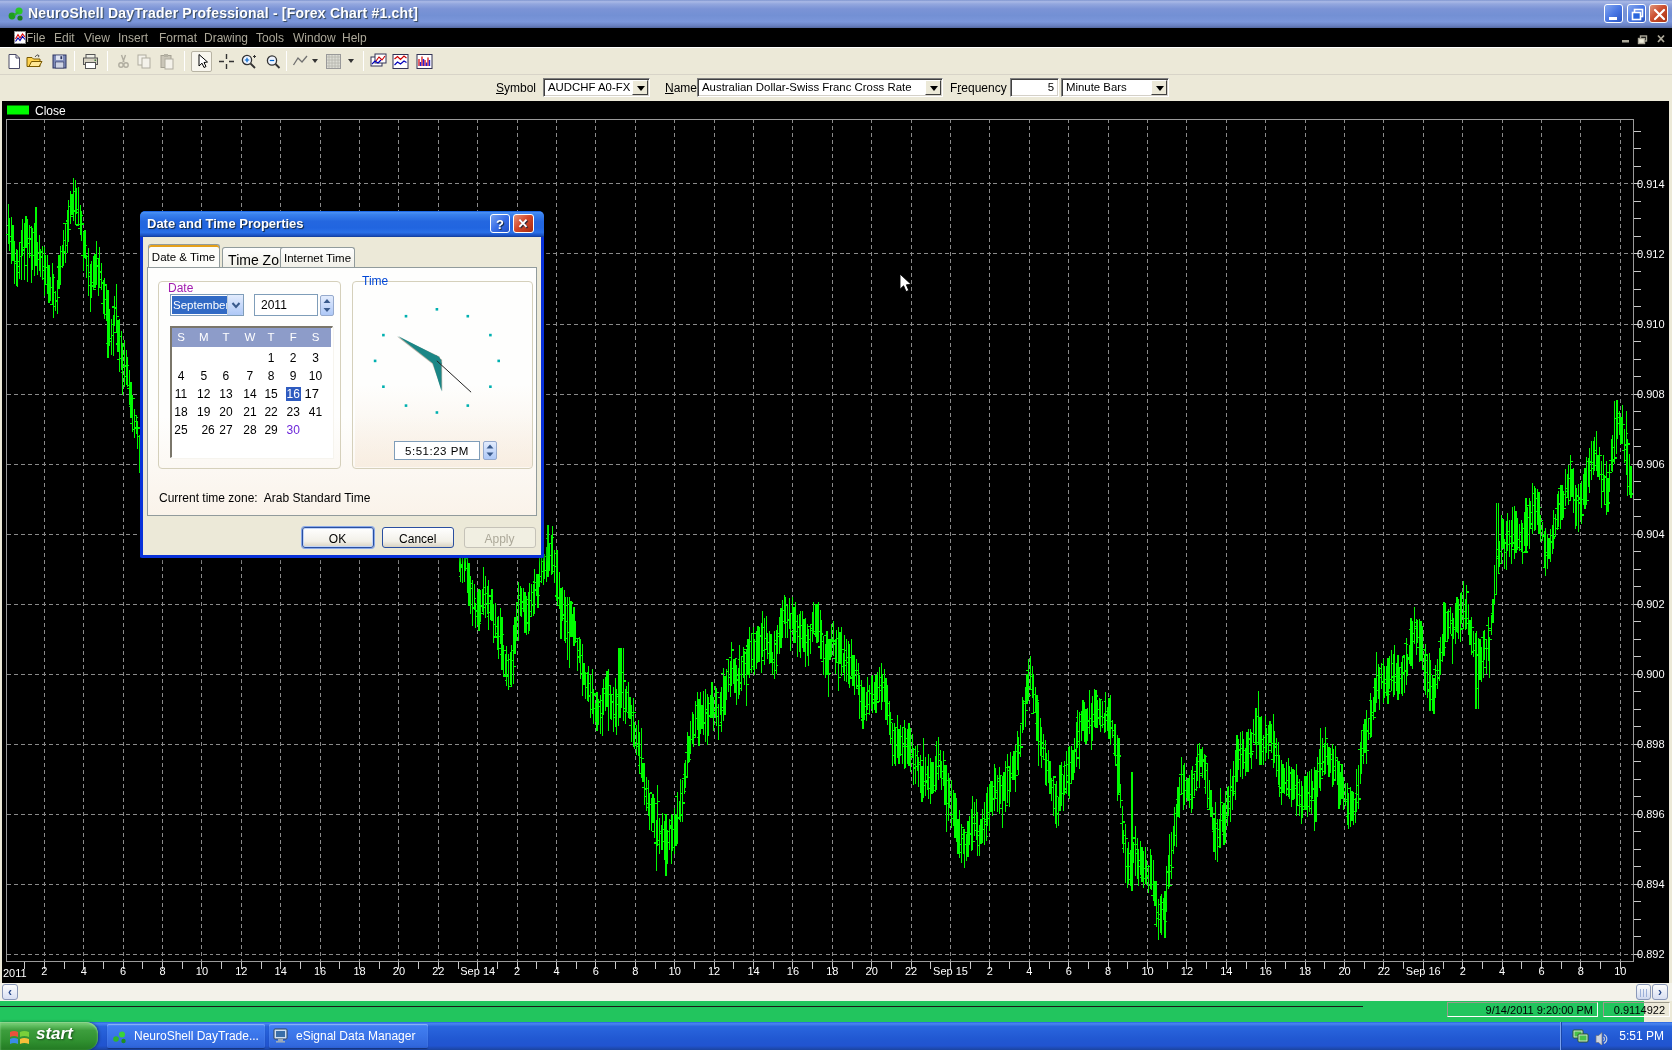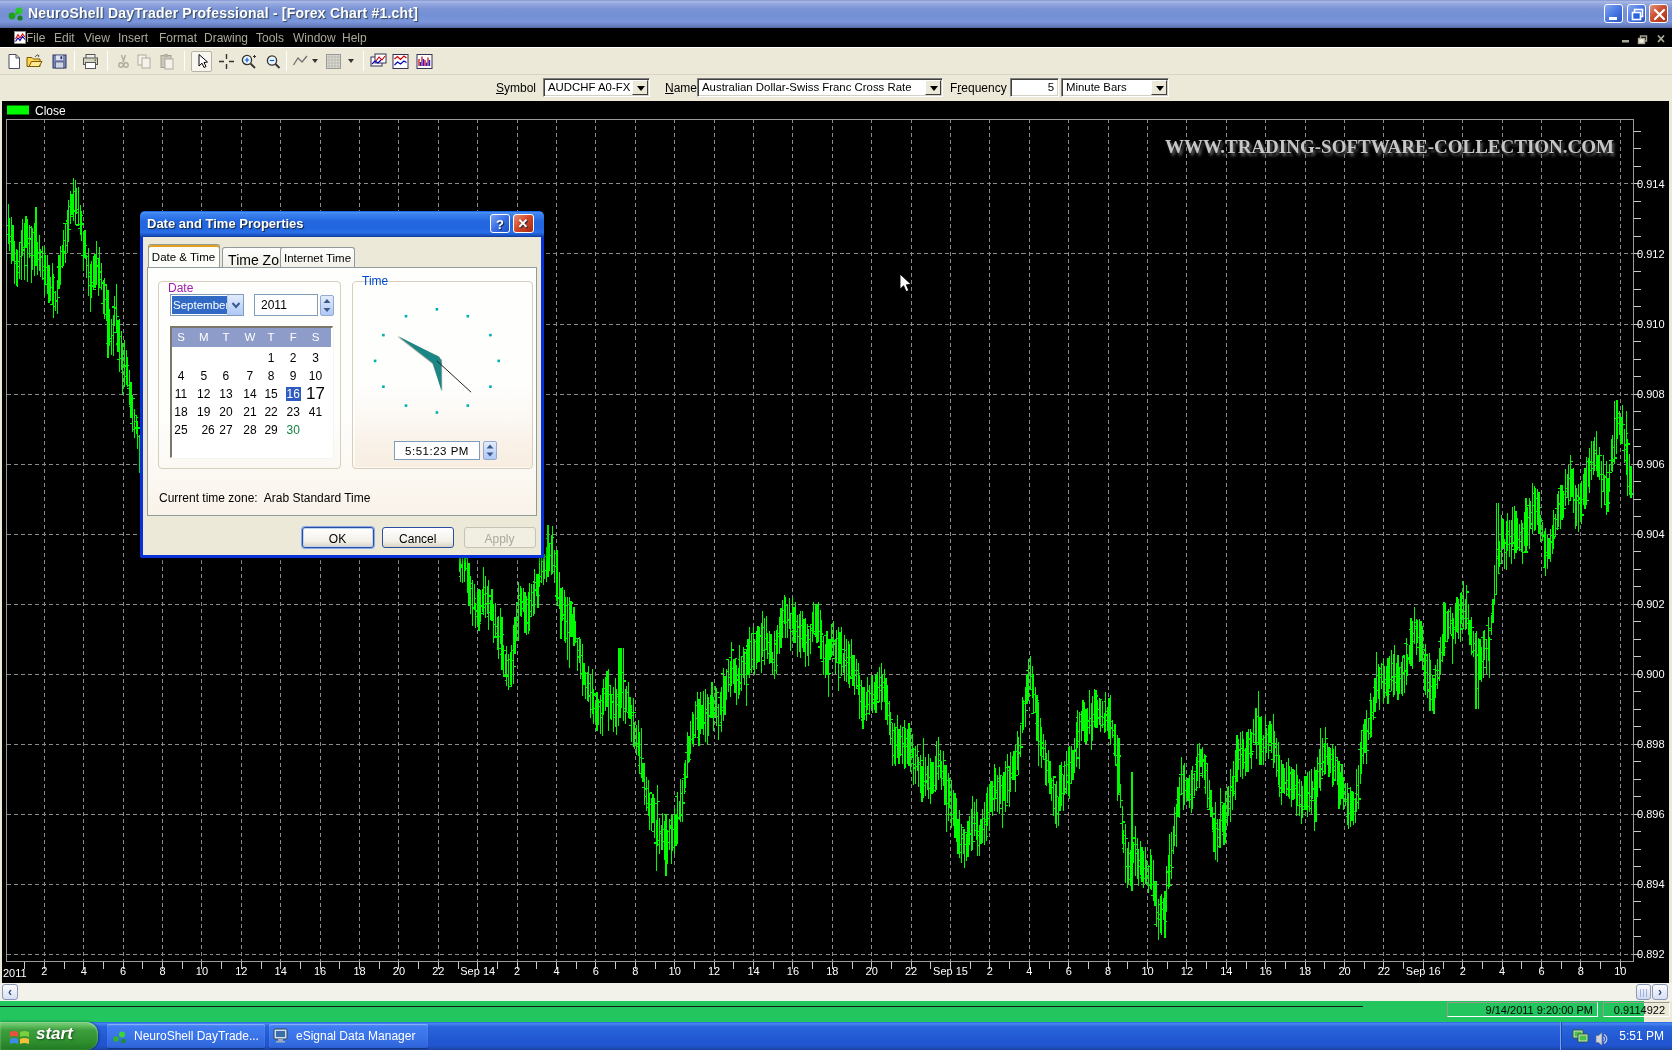--- a/index.html
+++ b/index.html
@@ -105,21 +105,20 @@
         <text x="1462.7" y="975" text-anchor="middle">2</text>
         <text x="1502.1" y="975" text-anchor="middle">4</text>
         <text x="1541.5" y="975" text-anchor="middle">6</text>
         <text x="1580.9" y="975" text-anchor="middle">8</text>
         <text x="1620.3" y="975" text-anchor="middle">10</text>
         <text x="3" y="977">2011</text>
       </g>
 <rect x="7" y="105.5" width="22" height="9" fill="#00fb00"></rect>
 <text x="35" y="114.5" fill="#fff" font-family="Liberation Sans, sans-serif" font-size="12px">Close</text>
 </svg>
-<div id="watermark" class="abs">WWW.TRADING-SOFTWARE-COLLECTION.COM</div>
 <div id="titlebar" class="abs"></div>
 <div id="titletext" class="abs">NeuroShell DayTrader Professional - [Forex Chart #1.cht]</div>
 <div id="appicon" class="abs" style="left:7px;top:5px;width:18px;height:18px"><svg width="18" height="18">
         <circle cx="5" cy="11" r="3.4" fill="#1f9e1f"></circle>
         <circle cx="12" cy="6" r="3.6" fill="#29c829"></circle>
         <circle cx="13" cy="13" r="2.6" fill="#1a801a"></circle>
         <rect x="7" y="8" width="5" height="2" fill="#2ab52a" transform="rotate(-35 9 9)"></rect>
       </svg></div>
 <div id="btnmin" class="abs tbtn">
       <svg width="19" height="19">
@@ -360,34 +359,34 @@
         <div style="position:absolute;left:67.4px;top:41.0px;width:22px;height:14px;text-align:center;font-size:12px;line-height:14px;color:#000">7</div>
         <div style="position:absolute;left:88.60000000000002px;top:41.0px;width:22px;height:14px;text-align:center;font-size:12px;line-height:14px;color:#000">8</div>
         <div style="position:absolute;left:110.69999999999999px;top:41.0px;width:22px;height:14px;text-align:center;font-size:12px;line-height:14px;color:#000">9</div>
         <div style="position:absolute;left:133.0px;top:41.0px;width:22px;height:14px;text-align:center;font-size:12px;line-height:14px;color:#000">10</div>
         <div style="position:absolute;left:-1.5px;top:58.80000000000001px;width:22px;height:14px;text-align:center;font-size:12px;line-height:14px;color:#000">11</div>
         <div style="position:absolute;left:21.30000000000001px;top:58.80000000000001px;width:22px;height:14px;text-align:center;font-size:12px;line-height:14px;color:#000">12</div>
         <div style="position:absolute;left:43.400000000000006px;top:58.80000000000001px;width:22px;height:14px;text-align:center;font-size:12px;line-height:14px;color:#000">13</div>
         <div style="position:absolute;left:67.4px;top:58.80000000000001px;width:22px;height:14px;text-align:center;font-size:12px;line-height:14px;color:#000">14</div>
         <div style="position:absolute;left:88.60000000000002px;top:58.80000000000001px;width:22px;height:14px;text-align:center;font-size:12px;line-height:14px;color:#000">15</div>
         <div style="position:absolute;left:114.19999999999999px;top:58.80000000000001px;width:15px;height:14px;background:#2e5bc0;color:#fff;text-align:center;font-size:12px;line-height:14px">16</div>
-        <div style="position:absolute;left:133.0px;top:58.80000000000001px;width:22px;height:14px;text-align:center;font-size:17px;line-height:14px;color:#000">17</div>
+        <div style="position:absolute;left:133.0px;top:58.80000000000001px;width:22px;height:14px;font-size:13px;line-height:14px;color:#000">17</div>
         <div style="position:absolute;left:-1.5px;top:77.19999999999999px;width:22px;height:14px;text-align:center;font-size:12px;line-height:14px;color:#000">18</div>
         <div style="position:absolute;left:21.30000000000001px;top:77.19999999999999px;width:22px;height:14px;text-align:center;font-size:12px;line-height:14px;color:#000">19</div>
         <div style="position:absolute;left:43.400000000000006px;top:77.19999999999999px;width:22px;height:14px;text-align:center;font-size:12px;line-height:14px;color:#000">20</div>
         <div style="position:absolute;left:67.4px;top:77.19999999999999px;width:22px;height:14px;text-align:center;font-size:12px;line-height:14px;color:#000">21</div>
         <div style="position:absolute;left:88.60000000000002px;top:77.19999999999999px;width:22px;height:14px;text-align:center;font-size:12px;line-height:14px;color:#000">22</div>
         <div style="position:absolute;left:110.69999999999999px;top:77.19999999999999px;width:22px;height:14px;text-align:center;font-size:12px;line-height:14px;color:#000">23</div>
         <div style="position:absolute;left:133.0px;top:77.19999999999999px;width:22px;height:14px;text-align:center;font-size:12px;line-height:14px;color:#000">41</div>
         <div style="position:absolute;left:-1.5px;top:94.80000000000001px;width:22px;height:14px;text-align:center;font-size:12px;line-height:14px;color:#000">25</div>
         <div style="position:absolute;left:21.30000000000001px;top:94.80000000000001px;width:22px;height:14px;text-align:right;font-size:12px;line-height:14px;color:#000">26</div>
         <div style="position:absolute;left:43.400000000000006px;top:94.80000000000001px;width:22px;height:14px;text-align:center;font-size:12px;line-height:14px;color:#000">27</div>
         <div style="position:absolute;left:67.4px;top:94.80000000000001px;width:22px;height:14px;text-align:center;font-size:12px;line-height:14px;color:#000">28</div>
         <div style="position:absolute;left:88.60000000000002px;top:94.80000000000001px;width:22px;height:14px;text-align:center;font-size:12px;line-height:14px;color:#000">29</div>
-        <div style="position:absolute;left:110.69999999999999px;top:94.80000000000001px;width:22px;height:14px;text-align:center;font-size:12px;line-height:14px;color:#15803d">30</div>
+        <div style="position:absolute;left:110.69999999999999px;top:94.80000000000001px;width:22px;height:14px;text-align:center;font-size:12px;line-height:14px;color:#6d28d9">30</div>
 </div>
 
 <div style="position:absolute;left:212px;top:72px;width:177px;height:184px;z-index:4;background:linear-gradient(180deg,rgba(255,255,255,0) 55%,rgba(244,228,210,.55) 100%)">
         <svg width="181" height="187" style="position:absolute;left:0;top:0">
           <rect x="80.6" y="25.0" width="2.6" height="2.6" fill="#00b0b0"></rect>
           <rect x="111.5" y="31.9" width="2.6" height="2.6" fill="#00b0b0"></rect>
           <rect x="134.1" y="50.8" width="2.6" height="2.6" fill="#00b0b0"></rect>
           <rect x="142.4" y="76.6" width="2.6" height="2.6" fill="#00b0b0"></rect>
           <rect x="134.1" y="102.4" width="2.6" height="2.6" fill="#00b0b0"></rect>
           <rect x="111.5" y="121.3" width="2.6" height="2.6" fill="#00b0b0"></rect>

